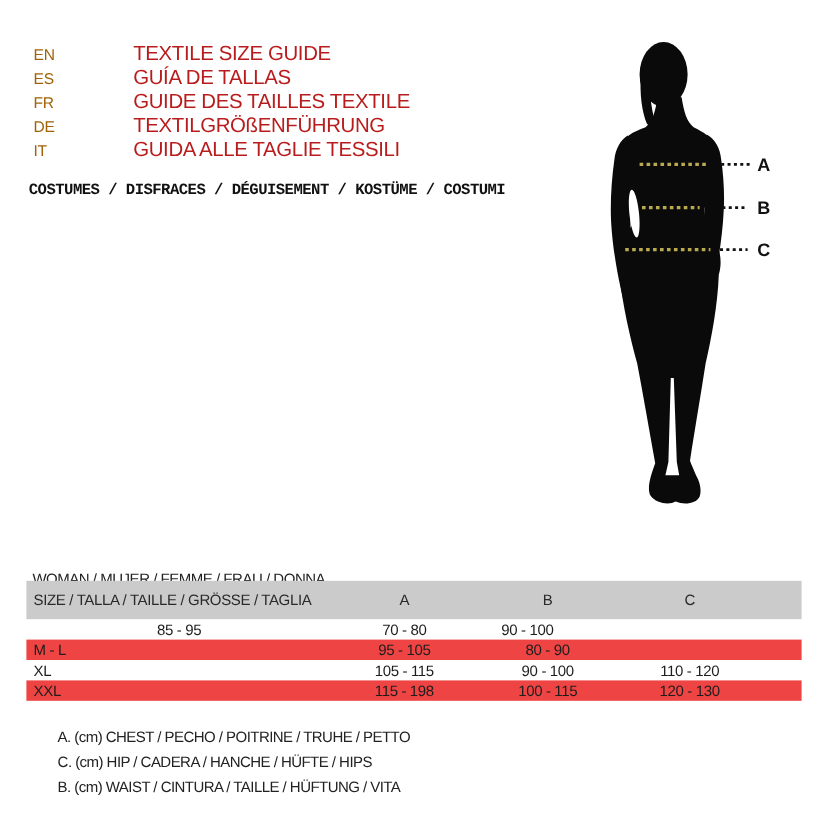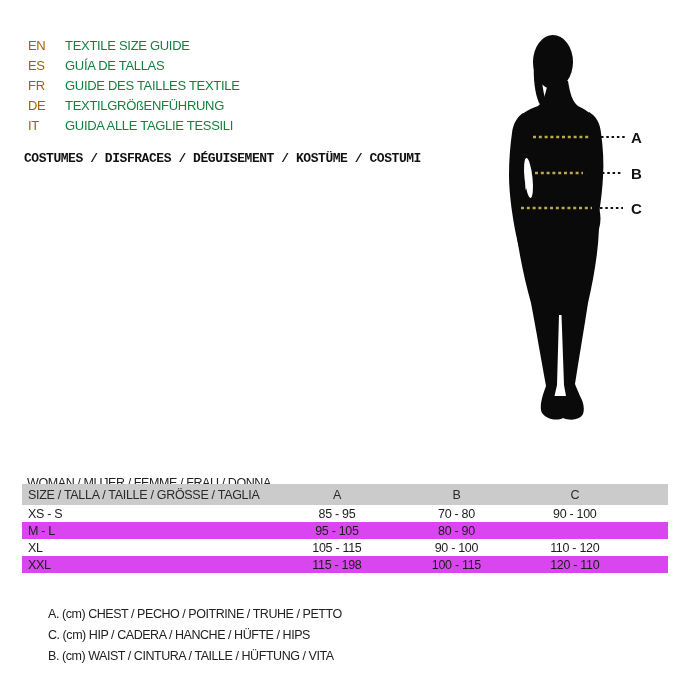--- a/index.html
+++ b/index.html
@@ -4,39 +4,39 @@
 <style>
   html,body{margin:0;padding:0;background:#ffffff;}
   .page{
     position:relative;width:700px;height:700px;background:#ffffff;overflow:hidden;
     font-family:"Liberation Sans","DejaVu Sans",sans-serif;color:#1d1d1d;
   }
   
   .lang-list{position:absolute;left:28px;top:35px;}
   .lang-row{display:flex;height:20px;align-items:center;}
   .lang-code{width:37px;font-size:13px;letter-spacing:-0.3px;color:#a16207;}
-  .lang-label{font-size:13px;letter-spacing:-0.3px;color:#15803d;white-space:nowrap;}
+  .lang-label{font-size:17px;letter-spacing:-0.3px;color:#b91c1c;white-space:nowrap;margin-left:46px;}
   
   .headline{
     position:absolute;left:24px;top:151px;font-size:13px;font-weight:bold;
     letter-spacing:-0.45px;color:#111;white-space:nowrap;font-family:Liberation Mono, monospace;
   }
   
   .figure-wrap{position:absolute;left:490px;top:25px;width:170px;height:410px;}
   
   .chart-caption{
     position:absolute;left:27px;top:458px;font-size:12.5px;letter-spacing:-0.4px;color:#222;
     white-space:nowrap;
     margin-top:18px;
   }
   
   .size-table{position:absolute;left:22px;top:484px;width:646px;font-size:12.5px;letter-spacing:-0.3px;}
   .trow{display:grid;grid-template-columns:39.4% 18.7% 18.3% 23.6%;align-items:center;height:17px;}
-  .trow.thead{height:21px;background:#cbcbcb;color:#2a2a2a;}
-  .trow.alt{background:#d946ef;}
+  .trow.thead{height:32px;background:#cbcbcb;color:#2a2a2a;}
+  .trow.alt{background:#ef4444;}
   .c-size{text-align:left;padding-left:6px;white-space:nowrap;}
   .c-a,.c-b{text-align:center;white-space:nowrap;}
   .c-c{text-align:center;padding-right:34px;white-space:nowrap;}
   
   .legend{position:absolute;left:28px;top:604px;}
   .legend-line{font-size:12.5px;letter-spacing:-0.45px;line-height:21px;color:#222;white-space:nowrap;margin-left:20px;}
   svg text{font-family:"Liberation Sans","DejaVu Sans",sans-serif;}
 </style>
 </head>
 <body>
@@ -143,41 +143,40 @@
   <div class="chart-caption">WOMAN / MUJER / FEMME / FRAU / DONNA</div>
 
   <div class="size-table">
     <div class="trow thead">
       <span class="c-size">SIZE / TALLA / TAILLE / GRÖSSE / TAGLIA</span>
       <span class="c-a">A</span>
       <span class="c-b">B</span>
       <span class="c-c">C</span>
     </div>
     <div class="trow">
-      <span class="c-size">XS - S</span>
       <span class="c-a">85 - 95</span>
       <span class="c-b">70 - 80</span>
       <span class="c-c">90 - 100</span>
     </div>
     <div class="trow alt">
       <span class="c-size">M - L</span>
       <span class="c-a">95 - 105</span>
       <span class="c-b">80 - 90</span>
     </div>
     <div class="trow">
       <span class="c-size">XL</span>
       <span class="c-a">105 - 115</span>
       <span class="c-b">90 - 100</span>
       <span class="c-c">110 - 120</span>
     </div>
     <div class="trow alt">
       <span class="c-size">XXL</span>
       <span class="c-a">115 - 198</span>
       <span class="c-b">100 - 115</span>
-      <span class="c-c">120 - 110</span>
+      <span class="c-c">120 - 130</span>
     </div>
   </div>
 
   <div class="legend">
     <div class="legend-line">A. (cm) CHEST / PECHO / POITRINE / TRUHE / PETTO</div>
     <div class="legend-line">C. (cm) HIP / CADERA / HANCHE / HÜFTE / HIPS</div>
     <div class="legend-line">B. (cm) WAIST / CINTURA / TAILLE / HÜFTUNG / VITA</div>
   </div>
 
 </div>

